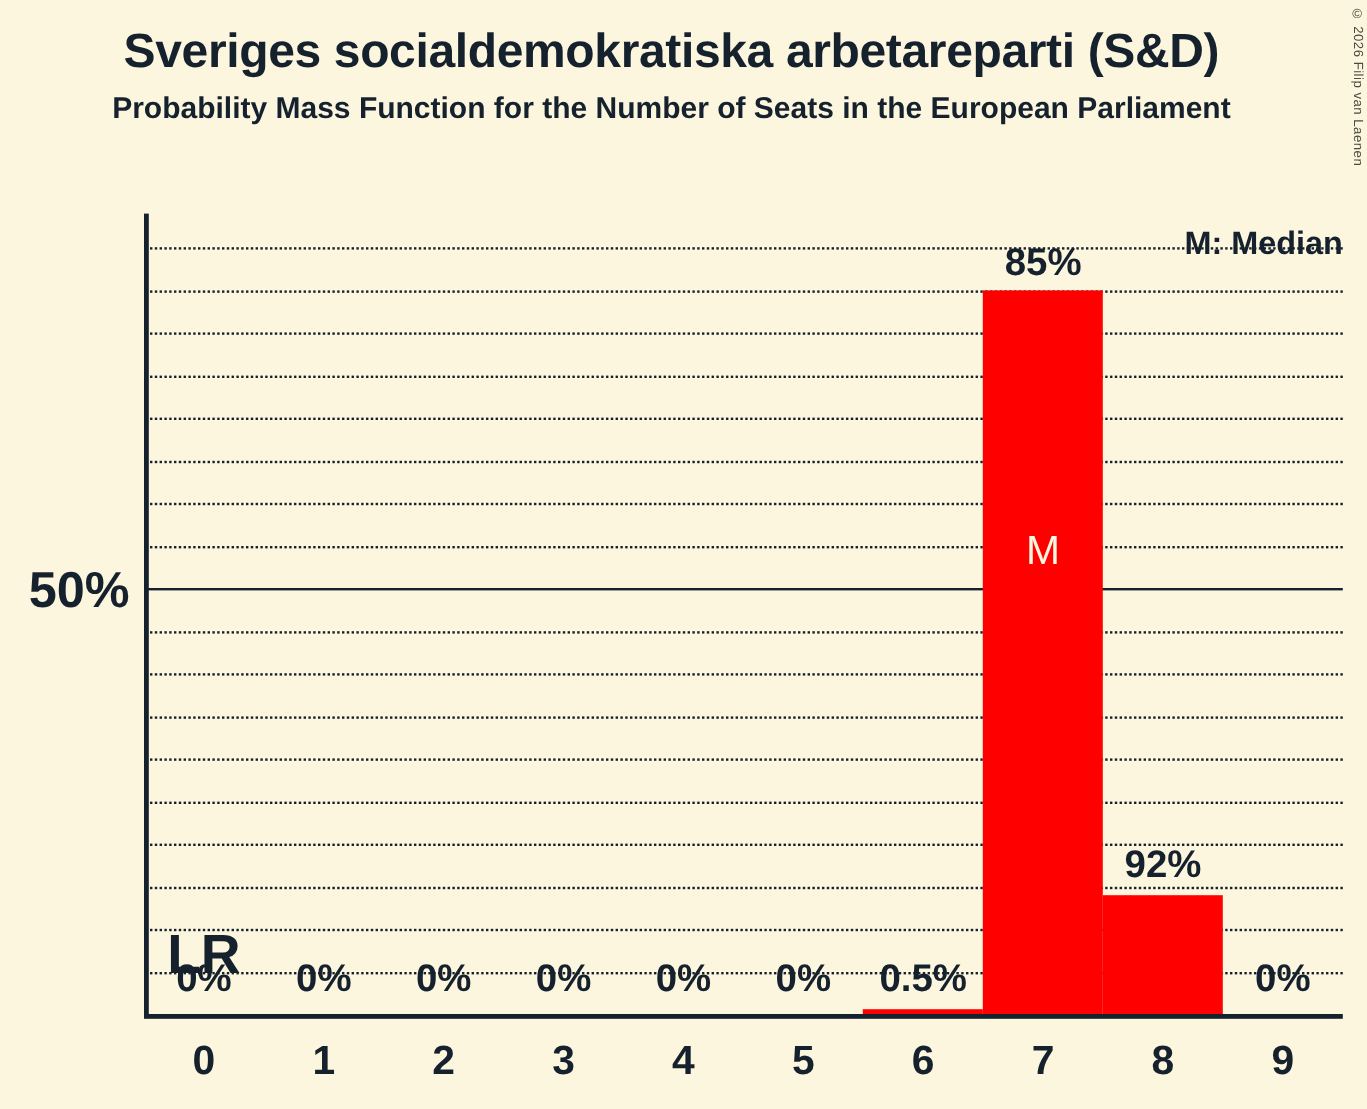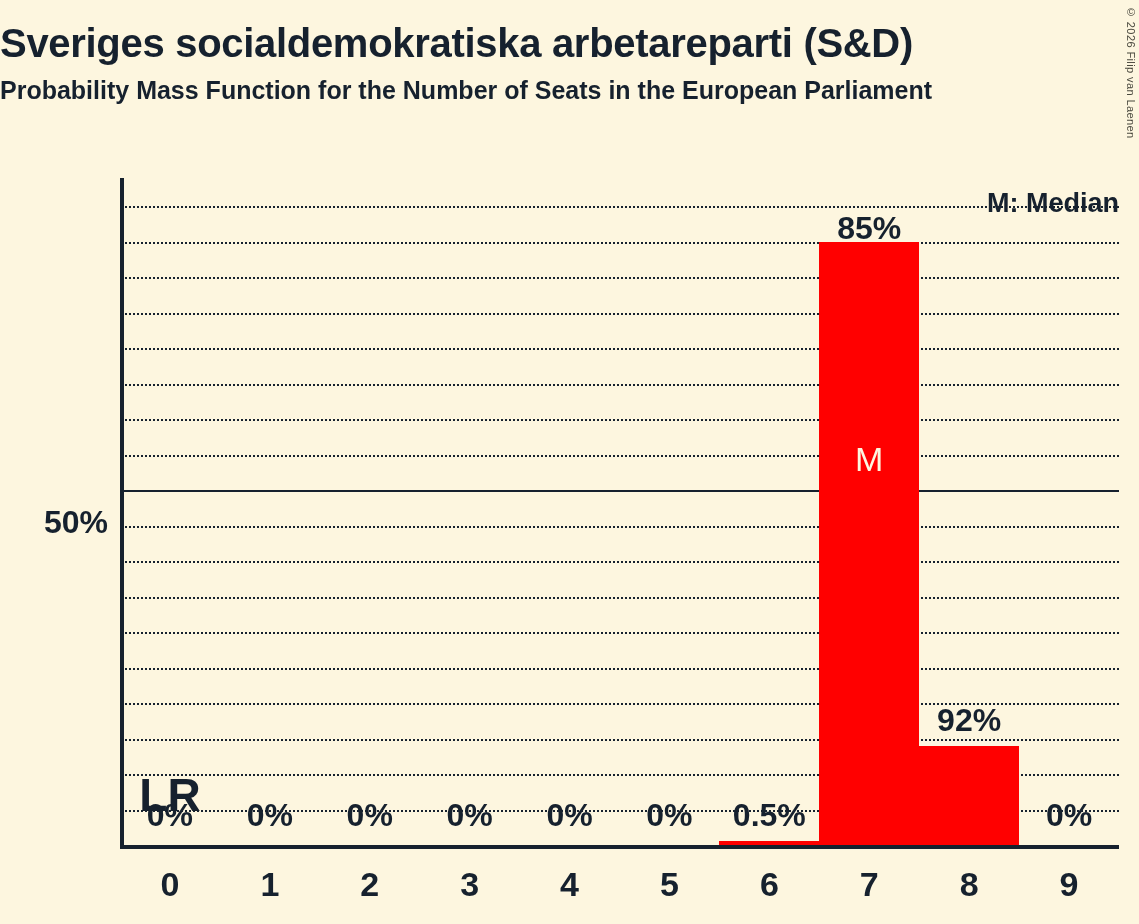--- a/index.html
+++ b/index.html
@@ -15,21 +15,21 @@
     font-family: "Liberation Sans", sans-serif;
     color: #16212E;
     -webkit-font-smoothing: antialiased;
   }
 
   
   #title-block {
     position: absolute;
     left: 0; top: 0;
     width: 1119px;
-    text-align: left;
+    text-align: center;
   }
   #chart-title {
     margin: 0;
     padding-top: 22px;
     font-size: 40px;
     font-weight: bold;
     letter-spacing: -0.3px;
     line-height: 1.05;
   }
   #chart-subtitle {
@@ -125,23 +125,22 @@
     text-align: center;
     font-size: 34px;
     font-weight: bold;
   }
   #y-axis-labels {
     position: absolute;
     left: 0;
     top: 467px;
     width: 108px;
     text-align: right;
-    font-size: 32px;
-    font-weight: bold;
-    margin-top: 36px;
+    font-size: 42px;
+    font-weight: bold;
   }
   #lr-marker {
     position: absolute;
     text-align: center;
     font-size: 46px;
     font-weight: bold;
   }
 
   
   #legend {
@@ -212,21 +211,21 @@
   <div class="legend-row">M: Median</div>
 </div>
 
 <div class="bar-value" style="left: 120px; width: 99.9px; top: 797px;">0%</div>
 <div class="bar-value" style="left: 219.9px; width: 99.9px; top: 797px;">0%</div>
 <div class="bar-value" style="left: 319.8px; width: 99.9px; top: 797px;">0%</div>
 <div class="bar-value" style="left: 419.7px; width: 99.9px; top: 797px;">0%</div>
 <div class="bar-value" style="left: 519.6px; width: 99.9px; top: 797px;">0%</div>
 <div class="bar-value" style="left: 619.5px; width: 99.9px; top: 797px;">0%</div>
 <div class="bar-value" style="left: 719.4px; width: 99.9px; top: 797px;">0.5%</div>
-<div class="bar-value" style="left: 819.3px; width: 99.9px; top: 210px;">85%</div>
+<div class="bar-value" style="left: 819.3px; width: 99.9px; top: 200px;">85%</div>
 <div class="bar-value" style="left: 919.2px; width: 99.9px; top: 701.6px;">92%</div>
 <div class="bar-value" style="left: 1019.1px; width: 99.9px; top: 797px;">0%</div>
 <div class="tick-label" style="left: 120px; width: 99.9px;">0</div>
 <div class="tick-label" style="left: 219.9px; width: 99.9px;">1</div>
 <div class="tick-label" style="left: 319.8px; width: 99.9px;">2</div>
 <div class="tick-label" style="left: 419.7px; width: 99.9px;">3</div>
 <div class="tick-label" style="left: 519.6px; width: 99.9px;">4</div>
 <div class="tick-label" style="left: 619.5px; width: 99.9px;">5</div>
 <div class="tick-label" style="left: 719.4px; width: 99.9px;">6</div>
 <div class="tick-label" style="left: 819.3px; width: 99.9px;">7</div>

